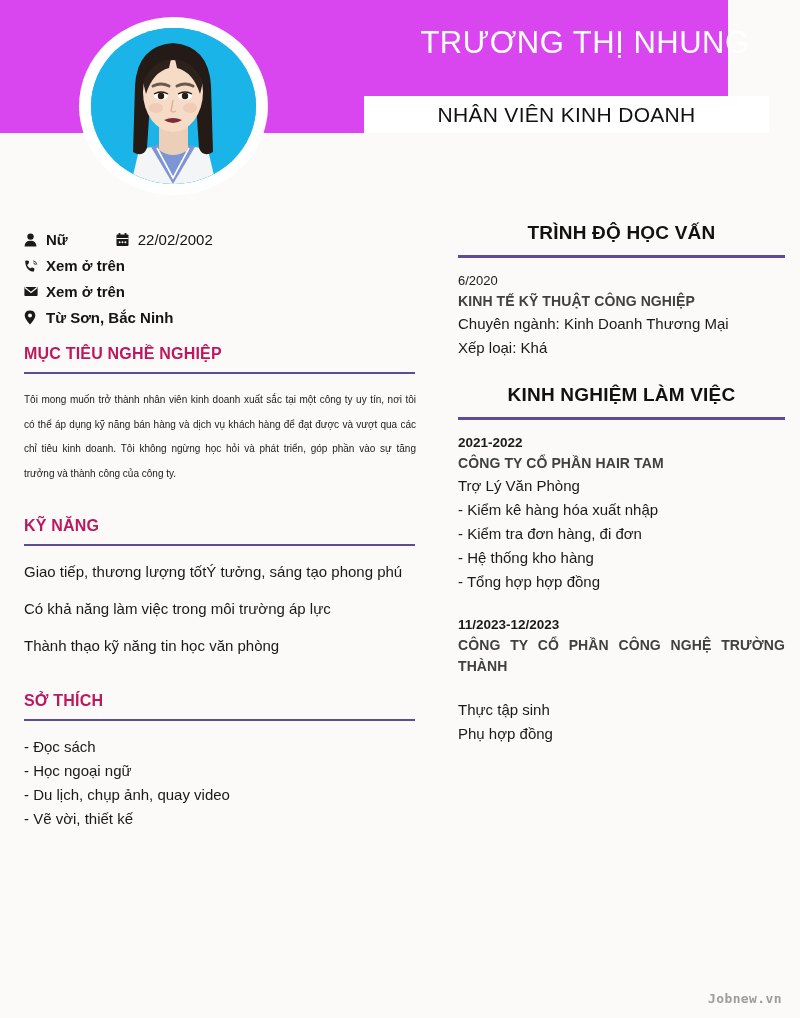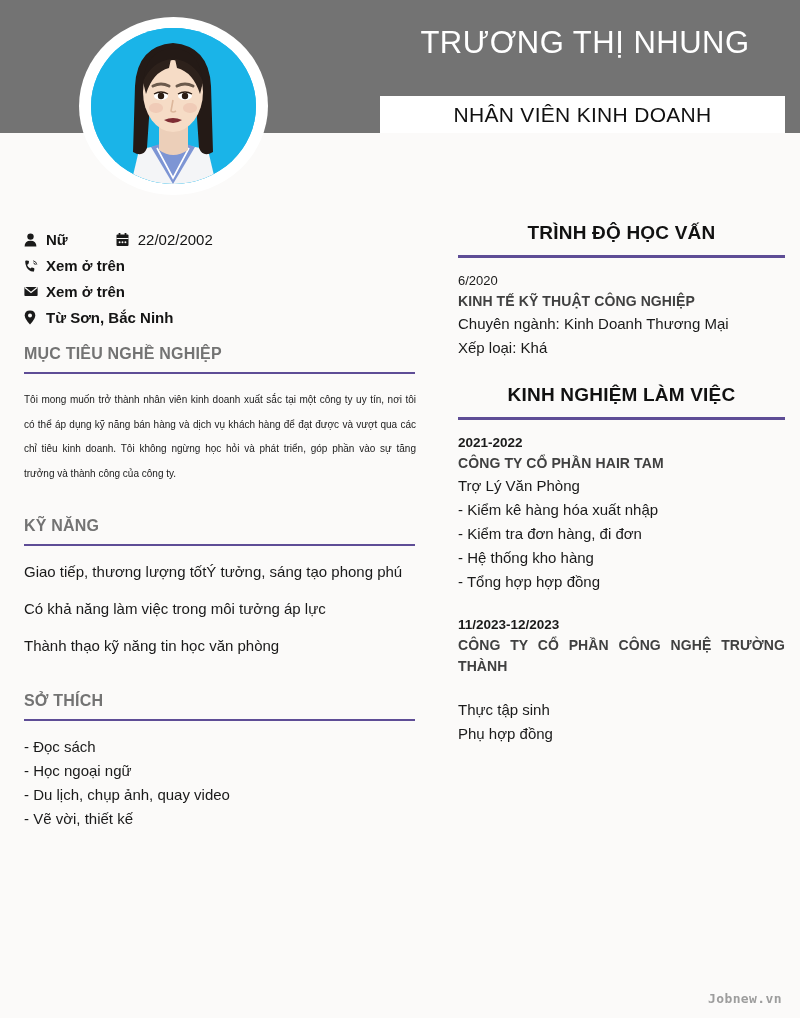--- a/index.html
+++ b/index.html
@@ -18,23 +18,23 @@
     width: 800px;
     height: 1018px;
     background: #fbfaf9;
     overflow: hidden;
   }
 
   
   .header {
     position: absolute;
     left: 0; top: 0;
-    width: 800px;
+    width: 728px;
     height: 133px;
-    background: #737373;
+    background: #d946ef;
   }
   .header-right {
     position: absolute;
     left: 300px;
     top: 0;
     width: 500px;
     height: 133px;
   }
   .name {
     position: absolute;
@@ -44,21 +44,21 @@
     text-align: center;
     color: #ffffff;
     font-size: 31px;
     font-weight: 300;
     letter-spacing: 0.5px;
     line-height: 42px;
     white-space: nowrap;
   }
   .title-badge {
     position: absolute;
-    left: 80px;
+    left: 64px;
     top: 96px;
     width: 405px;
     height: 37px;
     background: #ffffff;
     display: flex;
     align-items: center;
     justify-content: center;
   }
   .title-badge span {
     color: #111111;
@@ -136,21 +136,21 @@
     color: #141414;
     white-space: nowrap;
   }
   .contact-cell.date { margin-left: 48px; }
   .contact-cell.date .c-text { font-weight: normal; font-size: 15px; }
 
   
   .sec-h-left {
     font-size: 16px;
     font-weight: bold;
-    color: #737373;
+    color: #be185d;
     letter-spacing: 0.2px;
     margin: 0 0 9px 0;
   }
   .rule-left {
     height: 2px;
     background: #5e4d96;
     width: 391px;
     margin-bottom: 14px;
   }
   .sec-h-right {
@@ -363,21 +363,21 @@
       <div class="rule-left"></div>
       <p class="objective">Tôi mong muốn trở thành nhân viên kinh doanh xuất sắc tại một công ty uy tín, nơi tôi có thể áp dụng kỹ năng bán hàng và dịch vụ khách hàng để đạt được và vượt qua các chỉ tiêu kinh doanh. Tôi không ngừng học hỏi và phát triển, góp phần vào sự tăng trưởng và thành công của công ty.</p>
     </div>
 
     <div class="block-gap-1"></div>
 
     <div>
       <div class="sec-h-left">KỸ NĂNG</div>
       <div class="rule-left"></div>
       <p class="skill-item">Giao tiếp, thương lượng tốtÝ tưởng, sáng tạo phong phú</p>
-      <p class="skill-item">Có khả năng làm việc trong môi tưởng áp lực</p>
+      <p class="skill-item">Có khả năng làm việc trong môi trường áp lực</p>
       <p class="skill-item">Thành thạo kỹ năng tin học văn phòng</p>
     </div>
 
     <div class="block-gap-2"></div>
 
     <div>
       <div class="sec-h-left">SỞ THÍCH</div>
       <div class="rule-left"></div>
       <p class="hobby-item">- Đọc sách</p>
       <p class="hobby-item">- Học ngoại ngữ</p>

